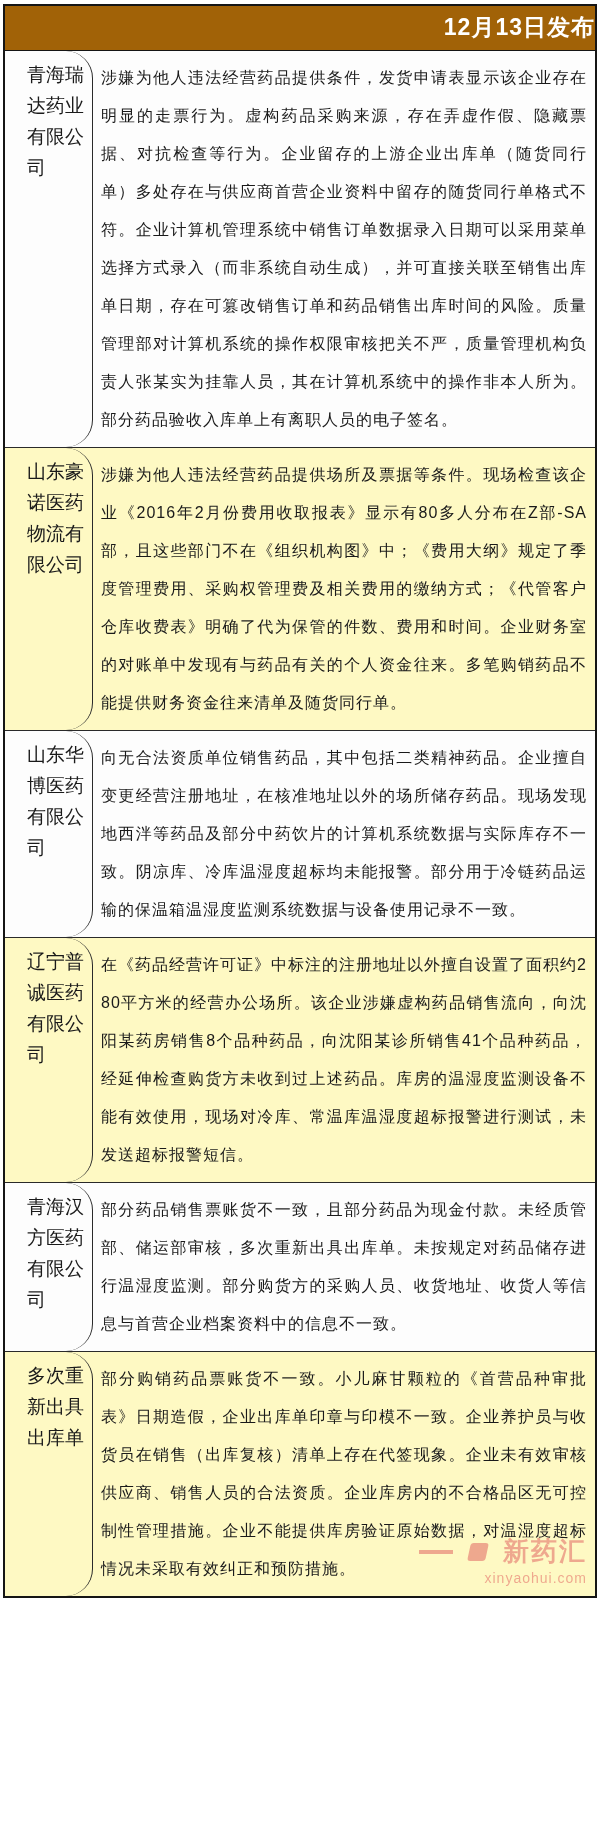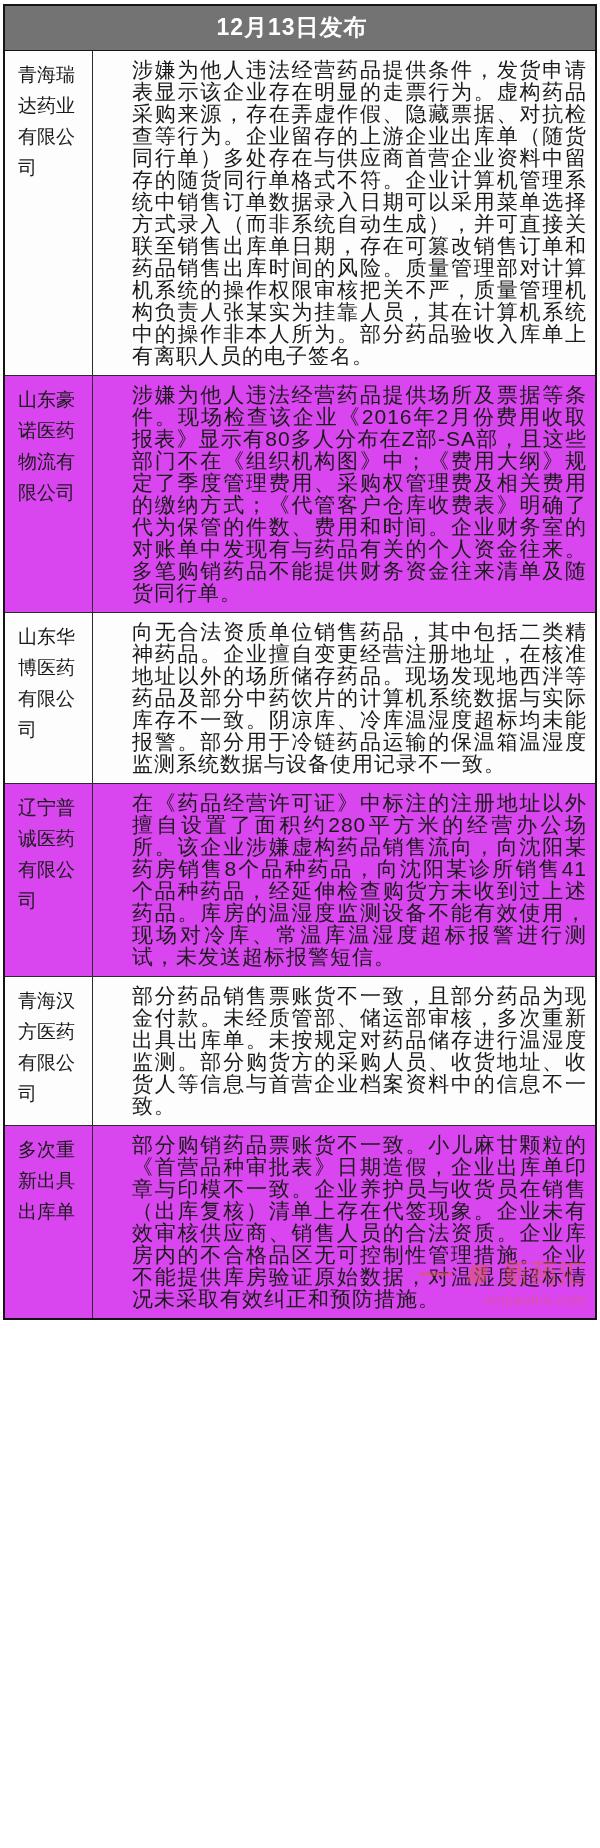--- a/index.html
+++ b/index.html
@@ -11,53 +11,53 @@
     padding: 4px 3px;
     position: relative;
   }
   .table {
     width: 594px;
     border: 2px solid #151515;
     background: #fdfdfd;
     position: relative;
   }
   .theader {
-    background: #737373;
+    background: #a16207;
     color: #ffffff;
     font-weight: bold;
     font-size: 23px;
     letter-spacing: 1px;
-    text-align: center;
-    padding: 6px 16px 7px 0;
+    text-align: right;
+    padding: 6px 0 7px 0;
     border-bottom: 1px solid #151515;
   }
   .trow {
     display: flex;
     align-items: stretch;
   }
   .trow + .trow { border-top: 1px solid #2a2a2a; }
-  .trow.alt { background: #d946ef; }
+  .trow.alt { background: #fef9c3; }
   .cell { padding: 8px; }
   .cell.company {
     width: 88px;
     flex: 0 0 88px;
     border-right: 1px solid #2a2a2a;
     font-size: 19px;
     line-height: 31px;
-    padding: 8px 4px 8px 13px;
+    padding: 8px 4px 8px 22px;
     word-break: break-all;
+    border-radius: 27px;
   }
   .cell.details {
     flex: 1 1 auto;
-    font-size: 21px;
-    line-height: 22px;
+    font-size: 16px;
+    line-height: 38px;
     letter-spacing: 1px;
     word-break: break-all;
     text-align: justify;
-    margin-left: 31px;
   }
   .watermark {
     position: absolute;
     right: 8px;
     bottom: 10px;
     text-align: right;
     opacity: 0.5;
     pointer-events: none;
   }
   .wm-row {

